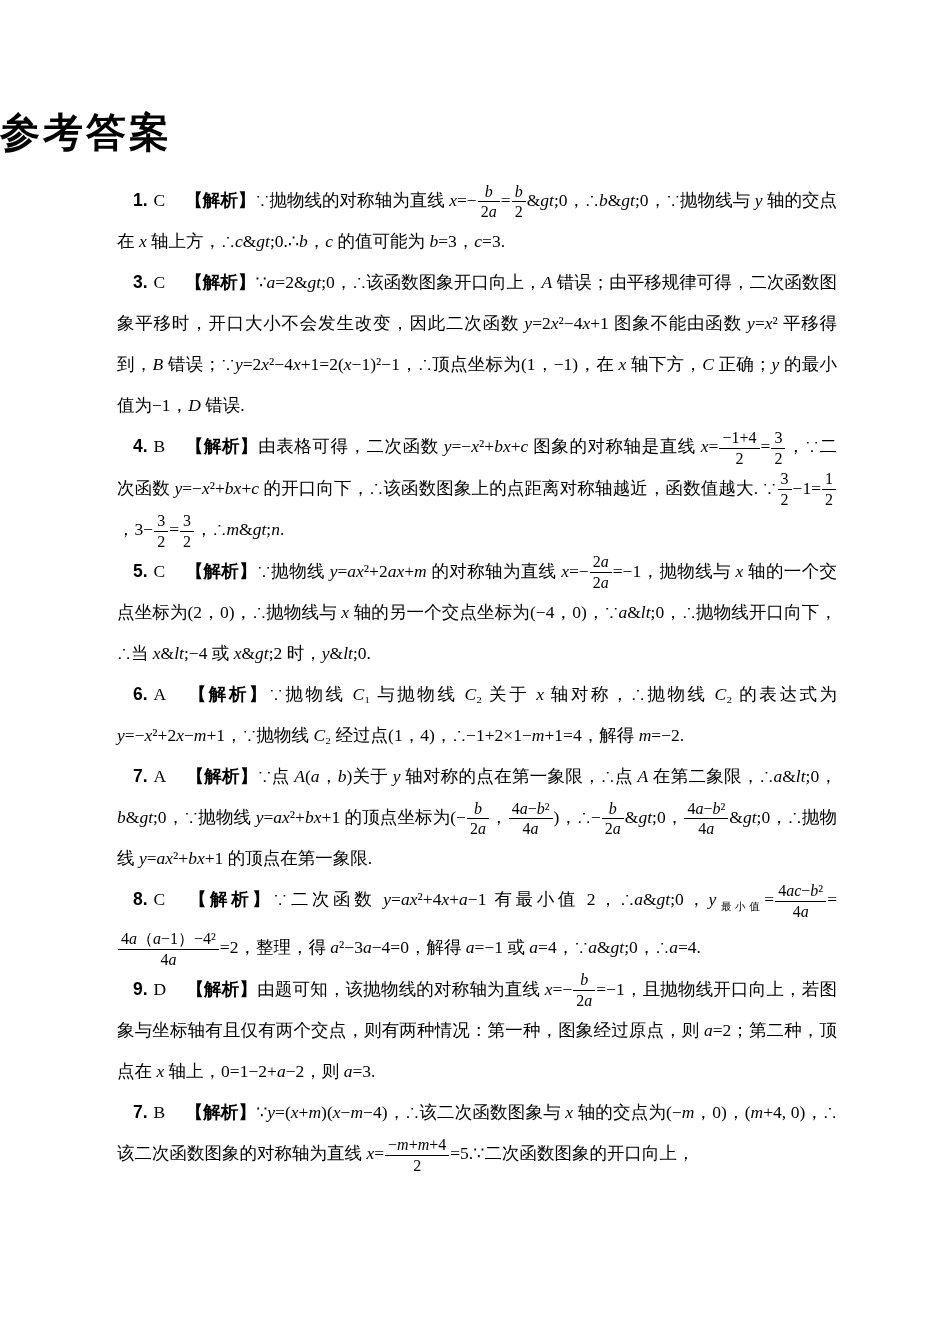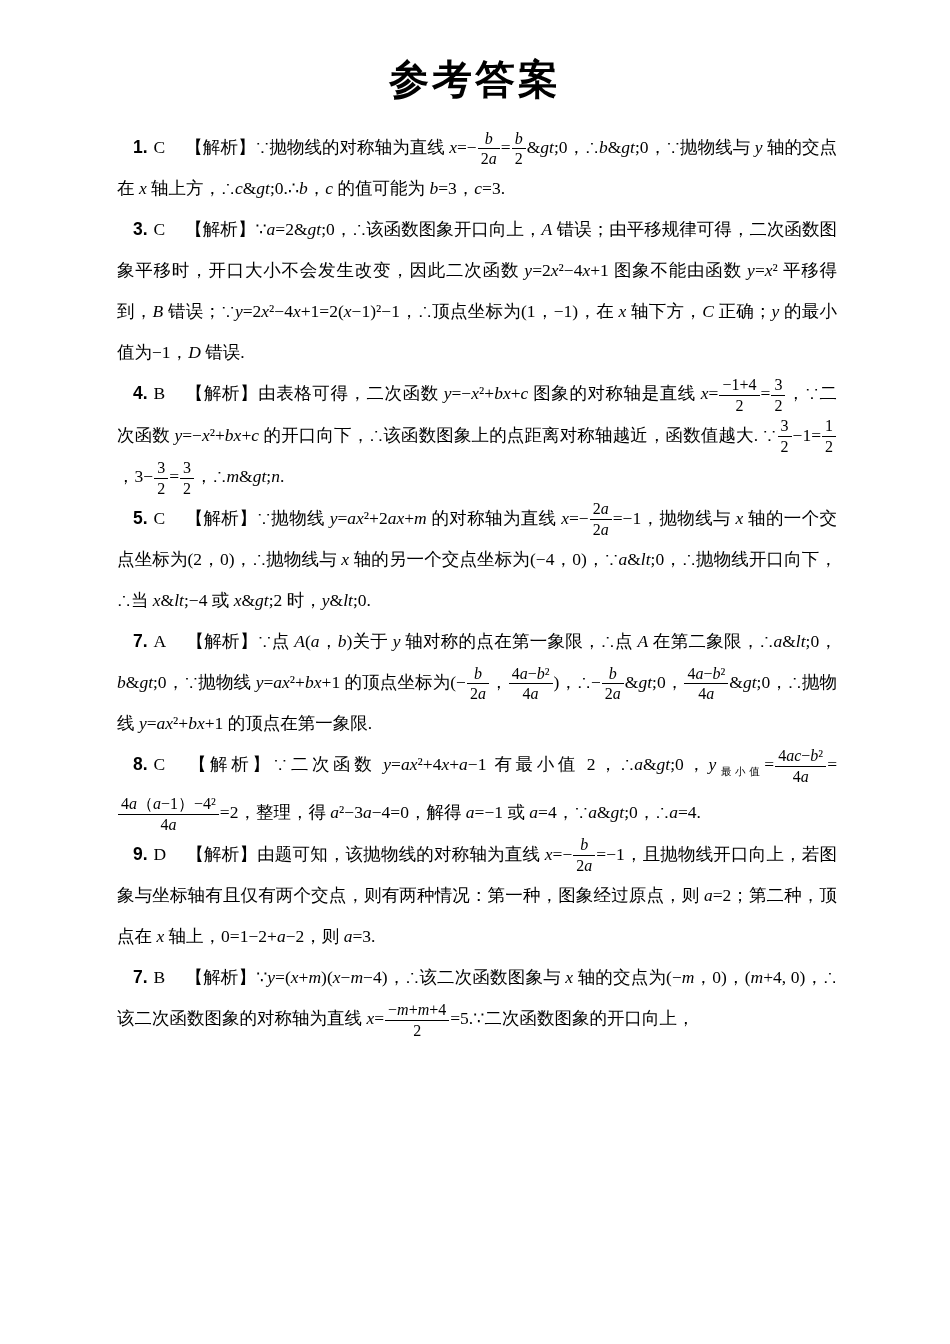--- a/index.html
+++ b/index.html
@@ -4,22 +4,21 @@
 <style>
   html,body{margin:0;padding:0;background:#ffffff;}
   body{
     width:950px;height:1344px;
     font-family:"Liberation Serif","DejaVu Serif",serif;
     color:#000;
     overflow:hidden;
   }
   .page{position:relative;width:950px;height:1344px;background:#fff;}
   .title{
-    margin:0;padding-top:52px;
-    text-align:center;
+    margin:0;padding-top:105px;
     font-family:"Liberation Sans","DejaVu Sans",sans-serif;
     font-weight:700;
     font-size:40px;
     letter-spacing:3px;
   }
   .answers{
     margin:20px 113px 0 117px;
   }
   p.item{
     margin:0;
@@ -32,21 +31,21 @@
     font-family:"Liberation Sans","DejaVu Sans",sans-serif;
     font-weight:700;
     margin-right:6px;
     font-size:17.5px;
   }
   p.item .ans{
     margin-right:20px;
   }
   p.item .hx{
     font-family:"Liberation Sans","DejaVu Sans",sans-serif;
-    font-weight:400;
+    font-weight:700;
     margin-top:44px;
   }
   i{font-style:italic;}
   .fr{
     display:inline-block;
     vertical-align:middle;
     text-align:center;
     line-height:1.12;
     font-size:16px;
     margin:0 1px;
@@ -71,18 +70,19 @@
 </head>
 <body>
 
 <div class="page">
   <h1 class="title">参考答案</h1>
   <div class="answers" id="items">
       <p class="item"><b class="num">1.</b><span class="ans">C</span><b class="hx">【解析】</b><span>∵抛物线的对称轴为直线 <i>x</i>=−</span><span class="fr"><span class="n"><i>b</i></span><span class="d">2<i>a</i></span></span><span>=</span><span class="fr"><span class="n"><i>b</i></span><span class="d">2</span></span><span>&amp;<i>g</i><i>t</i>;0，∴<i>b</i>&amp;<i>g</i><i>t</i>;0，∵抛物线与 <i>y</i> 轴的交点在 <i>x</i> 轴上方，∴<i>c</i>&amp;<i>g</i><i>t</i>;0.∴<i>b</i>，<i>c</i> 的值可能为 <i>b</i>=3，<i>c</i>=3.</span></p>
       <p class="item"><b class="num">3.</b><span class="ans">C</span><b class="hx">【解析】</b><span>∵<i>a</i>=2&amp;<i>g</i><i>t</i>;0，∴该函数图象开口向上，<i>A</i> 错误；由平移规律可得，二次函数图象平移时，开口大小不会发生改变，因此二次函数 <i>y</i>=2<i>x</i>²−4<i>x</i>+1 图象不能由函数 <i>y</i>=<i>x</i>² 平移得到，<i>B</i> 错误；∵<i>y</i>=2<i>x</i>²−4<i>x</i>+1=2(<i>x</i>−1)²−1，∴顶点坐标为(1，−1)，在 <i>x</i> 轴下方，<i>C</i> 正确；<i>y</i> 的最小值为−1，<i>D</i> 错误.</span></p>
       <p class="item"><b class="num">4.</b><span class="ans">B</span><b class="hx">【解析】</b><span>由表格可得，二次函数 <i>y</i>=−<i>x</i>²+<i>b</i><i>x</i>+<i>c</i> 图象的对称轴是直线 <i>x</i>=</span><span class="fr"><span class="n">−1+4</span><span class="d">2</span></span><span>=</span><span class="fr"><span class="n">3</span><span class="d">2</span></span><span>，∵二次函数 <i>y</i>=−<i>x</i>²+<i>b</i><i>x</i>+<i>c</i> 的开口向下，∴该函数图象上的点距离对称轴越近，函数值越大. ∵</span><span class="fr"><span class="n">3</span><span class="d">2</span></span><span>−1=</span><span class="fr"><span class="n">1</span><span class="d">2</span></span><span>，3−</span><span class="fr"><span class="n">3</span><span class="d">2</span></span><span>=</span><span class="fr"><span class="n">3</span><span class="d">2</span></span><span>，∴<i>m</i>&amp;<i>g</i><i>t</i>;<i>n</i>.</span></p>
       <p class="item"><b class="num">5.</b><span class="ans">C</span><b class="hx">【解析】</b><span>∵抛物线 <i>y</i>=<i>a</i><i>x</i>²+2<i>a</i><i>x</i>+<i>m</i> 的对称轴为直线 <i>x</i>=−</span><span class="fr"><span class="n">2<i>a</i></span><span class="d">2<i>a</i></span></span><span>=−1，抛物线与 <i>x</i> 轴的一个交点坐标为(2，0)，∴抛物线与 <i>x</i> 轴的另一个交点坐标为(−4，0)，∵<i>a</i>&amp;<i>l</i><i>t</i>;0，∴抛物线开口向下，∴当 <i>x</i>&amp;<i>l</i><i>t</i>;−4 或 <i>x</i>&amp;<i>g</i><i>t</i>;2 时，<i>y</i>&amp;<i>l</i><i>t</i>;0.</span></p>
+      <p class="item"><b class="num">6.</b><span class="ans">A</span><b class="hx">【解析】</b><span>∵抛物线 <i>C</i>₁ 与抛物线 <i>C</i>₂ 关于 <i>x</i> 轴对称，∴抛物线 <i>C</i>₂ 的表达式为 <i>y</i>=−<i>x</i>²+2<i>x</i>−<i>m</i>+1，∵抛物线 <i>C</i>₂ 经过点(1，4)，∴−1+2×1−<i>m</i>+1=4，解得 <i>m</i>=−2.</span></p>
       <p class="item"><b class="num">7.</b><span class="ans">A</span><b class="hx">【解析】</b><span>∵点 <i>A</i>(<i>a</i>，<i>b</i>)关于 <i>y</i> 轴对称的点在第一象限，∴点 <i>A</i> 在第二象限，∴<i>a</i>&amp;<i>l</i><i>t</i>;0，<i>b</i>&amp;<i>g</i><i>t</i>;0，∵抛物线 <i>y</i>=<i>a</i><i>x</i>²+<i>b</i><i>x</i>+1 的顶点坐标为(−</span><span class="fr"><span class="n"><i>b</i></span><span class="d">2<i>a</i></span></span><span>，</span><span class="fr"><span class="n">4<i>a</i>−<i>b</i>²</span><span class="d">4<i>a</i></span></span><span>)，∴−</span><span class="fr"><span class="n"><i>b</i></span><span class="d">2<i>a</i></span></span><span>&amp;<i>g</i><i>t</i>;0，</span><span class="fr"><span class="n">4<i>a</i>−<i>b</i>²</span><span class="d">4<i>a</i></span></span><span>&amp;<i>g</i><i>t</i>;0，∴抛物线 <i>y</i>=<i>a</i><i>x</i>²+<i>b</i><i>x</i>+1 的顶点在第一象限.</span></p>
       <p class="item"><b class="num">8.</b><span class="ans">C</span><b class="hx">【解析】</b><span>∵二次函数 <i>y</i>=<i>a</i><i>x</i>²+4<i>x</i>+<i>a</i>−1 有最小值 2，∴<i>a</i>&amp;<i>g</i><i>t</i>;0，<i>y</i></span><span class="csub">最小值</span><span>=</span><span class="fr"><span class="n">4<i>a</i><i>c</i>−<i>b</i>²</span><span class="d">4<i>a</i></span></span><span>=</span><span class="fr"><span class="n">4<i>a</i>（<i>a</i>−1）−4²</span><span class="d">4<i>a</i></span></span><span>=2，整理，得 <i>a</i>²−3<i>a</i>−4=0，解得 <i>a</i>=−1 或 <i>a</i>=4，∵<i>a</i>&amp;<i>g</i><i>t</i>;0，∴<i>a</i>=4.</span></p>
       <p class="item"><b class="num">9.</b><span class="ans">D</span><b class="hx">【解析】</b><span>由题可知，该抛物线的对称轴为直线 <i>x</i>=−</span><span class="fr"><span class="n"><i>b</i></span><span class="d">2<i>a</i></span></span><span>=−1，且抛物线开口向上，若图象与坐标轴有且仅有两个交点，则有两种情况：第一种，图象经过原点，则 <i>a</i>=2；第二种，顶点在 <i>x</i> 轴上，0=1−2+<i>a</i>−2，则 <i>a</i>=3.</span></p>
       <p class="item"><b class="num">7.</b><span class="ans">B</span><b class="hx">【解析】</b><span>∵<i>y</i>=(<i>x</i>+<i>m</i>)(<i>x</i>−<i>m</i>−4)，∴该二次函数图象与 <i>x</i> 轴的交点为(−<i>m</i>，0)，(<i>m</i>+4, 0)，∴该二次函数图象的对称轴为直线 <i>x</i>=</span><span class="fr"><span class="n">−<i>m</i>+<i>m</i>+4</span><span class="d">2</span></span><span>=5.∵二次函数图象的开口向上，</span></p>
     </div>
 </div>
 
 </body></html>

